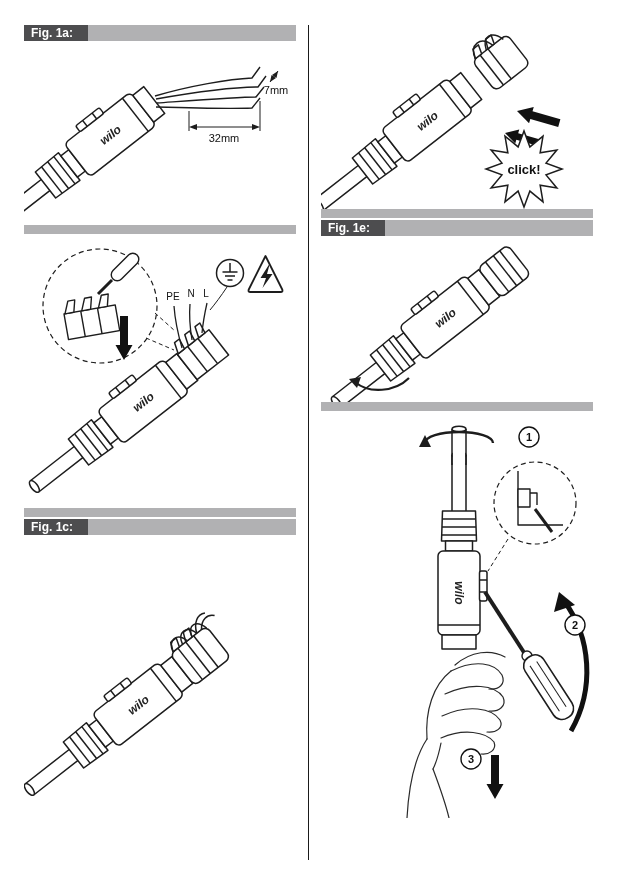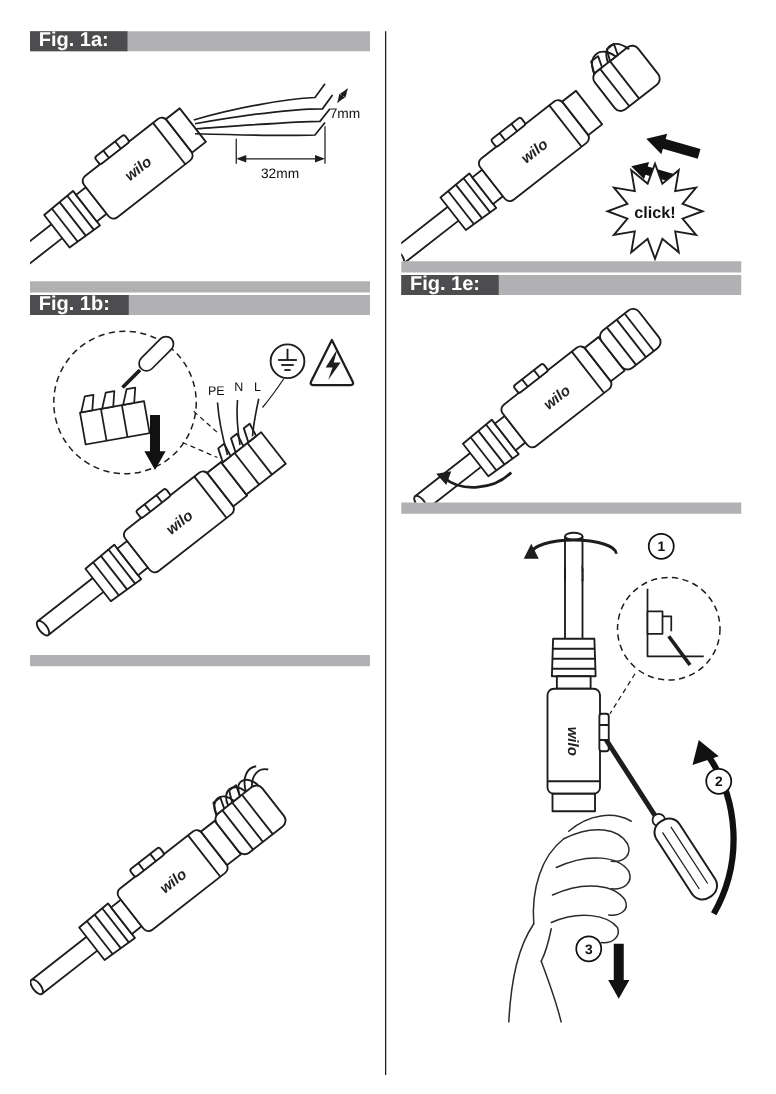--- a/index.html
+++ b/index.html
@@ -9,21 +9,21 @@
     font-family: "Liberation Sans", sans-serif;
     overflow: hidden;
   }
   .page { display: flex; padding: 25px 0 0 24px; }
   .col { width: 272px; flex: 0 0 272px; }
   .divider { width: 1px; flex: 0 0 1px; background: #1a1a1a; height: 835px; margin: 0 12px; }
   .fig-header { position: relative; height: 16px; background: #b1b1b3; }
   .fig-label {
     position: absolute; left: 0; top: 0; bottom: 0;
     background: #4d4d4f; color: #fff;
-    font-size: 16px; font-weight: bold; line-height: 16px;
+    font-size: 12px; font-weight: bold; line-height: 16px;
     padding: 0 15px 0 7px; white-space: nowrap;
   }
   .fig-gap { height: 9px; background: #b1b1b3; margin-bottom: 2px; }
   svg.illu { display: block; }
   svg text { font-family: "Liberation Sans", sans-serif; }
   .ann { font-size: 11px; fill: #111; }
   .ann-sm { font-size: 10px; fill: #111; }
   .brandtext { font-size: 12px; font-weight: bold; font-style: italic; fill: #222; }
   .clicktext { font-size: 13px; font-weight: bold; fill: #111; }
   .numtext { font-size: 11px; font-weight: bold; fill: #111; }
@@ -86,23 +86,20 @@
           <polygon points="254,30 252.5,37 248,34" fill="#1d1d1d" stroke="none"></polygon>
           <polygon points="246,41 247.5,34 252,37" fill="#1d1d1d" stroke="none"></polygon>
         </g>
         <text class="ann" x="252" y="53" text-anchor="middle">7mm</text>
       </svg>
     </section>
 
     <div class="fig-gap"></div>
 
     <section>
-      <div class="fig-header">
-        <span class="fig-label">Fig. 1b:</span>
-      </div>
       <svg class="illu" width="272" height="272" viewBox="0 0 272 272">
 
         <g>
           <circle cx="76" cy="70" r="57" fill="#fff" stroke="#1d1d1d" stroke-width="1.2" stroke-dasharray="5 3.5"></circle>
           <g transform="translate(40,78) rotate(-10)" stroke="#1d1d1d" fill="#fff" stroke-width="1.4" stroke-linejoin="round">
             <rect x="0" y="0" width="52" height="26"></rect>
             <line x1="17" y1="0" x2="17" y2="26"></line>
             <line x1="34" y1="0" x2="34" y2="26"></line>
             <polygon points="1,0 6,-12 13,-12 10,0"></polygon>
             <polygon points="18,0 23,-12 30,-12 27,0"></polygon>
@@ -149,20 +146,23 @@
           <path d="M 158 112 C 154 98 151 84 150 70"></path>
           <path d="M 168 104 C 166 92 165 80 166 68"></path>
           <path d="M 178 97 C 179 86 181 76 183 67"></path>
         </g>
       </svg>
     </section>
 
     <div class="fig-gap"></div>
 
     <section>
+      <div class="fig-header">
+        <span class="fig-label">Fig. 1c:</span>
+      </div>
       <svg class="illu" width="272" height="296" viewBox="0 0 272 296">
         <g>
           <use href="#connector-base" transform="translate(70,204) rotate(-38)"></use>
           <text class="brandtext" transform="translate(70,204) rotate(-38)" x="56" y="4.5" text-anchor="middle">wilo</text>
         </g>
         <g transform="translate(70,204) rotate(-38)" fill="#fff" stroke="#1d1d1d" stroke-width="1.5" stroke-linejoin="round">
           <rect x="112" y="-20" width="46" height="40" rx="6"></rect>
           <line x1="122" y1="-20" x2="122" y2="20"></line>
           <line x1="132" y1="-20" x2="132" y2="20"></line>
           <line x1="142" y1="-20" x2="142" y2="20"></line>

